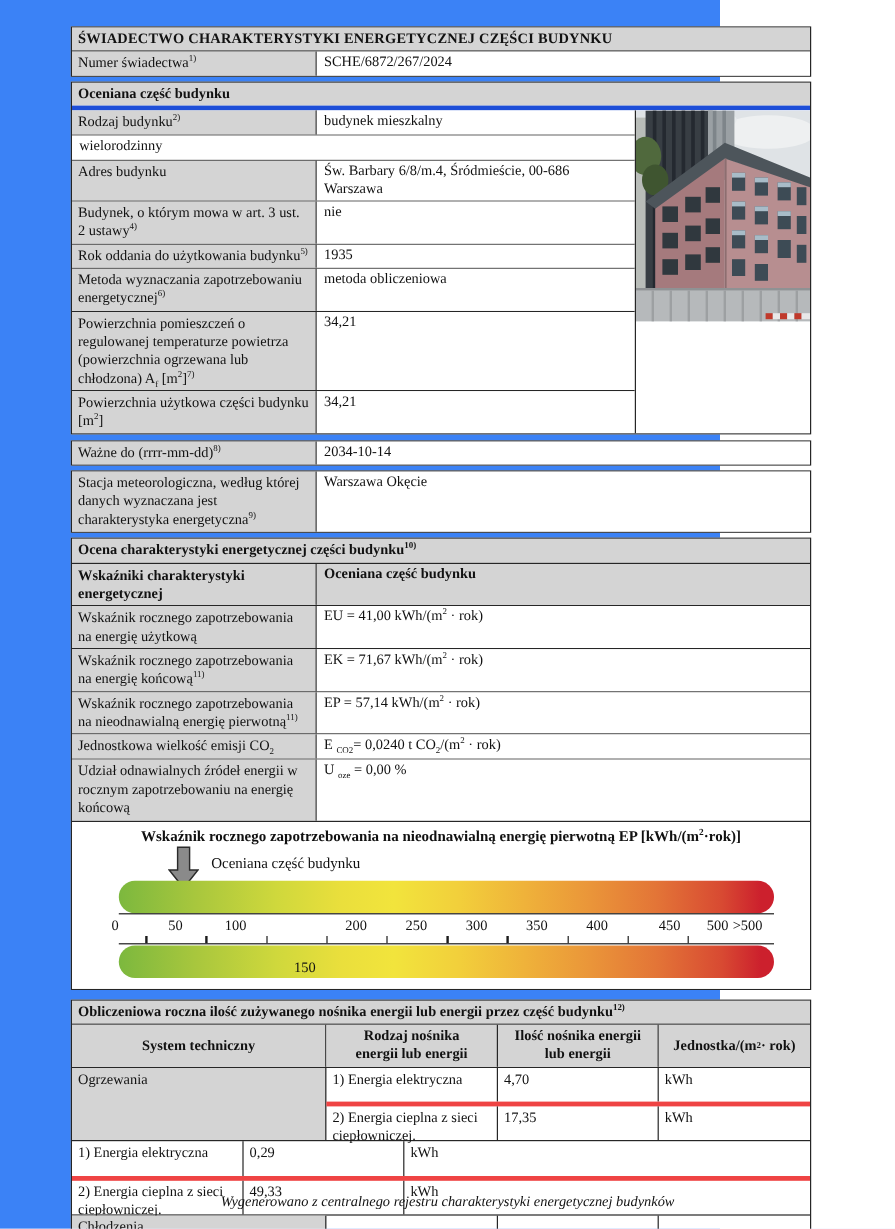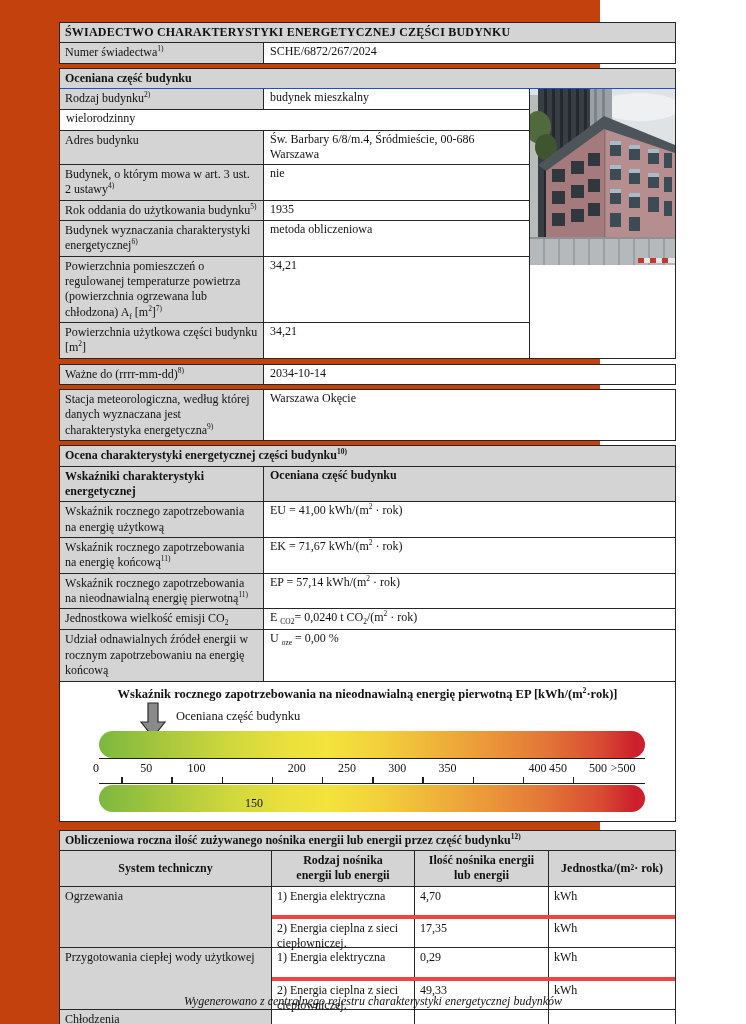--- a/index.html
+++ b/index.html
@@ -2,36 +2,36 @@
 <html><head>
 <meta charset="utf-8">
 <style>
   * { box-sizing: border-box; margin: 0; padding: 0; }
   html,body { background:#ffffff; }
   body {
     width:746px; height:1024px; position:relative;
     font-family:"Liberation Serif","DejaVu Serif",serif;
     font-size:12px; color:#111; line-height:1.28;
   }
-  .page { position:absolute; left:0; top:0; width:600px; height:1024px; background:#c2410c; }
+  .page { position:absolute; left:0; top:0; width:600px; height:1024px; background:#3b82f6; }
   .content { position:absolute; left:59px; top:22px; width:617px; }
 
   .tbl { border:1.5px solid #262626; background:#fff; margin-bottom:4px; }
   .sechdr { background:#d4d4d4; font-weight:bold; padding:2px 5px; min-height:18px; }
   .titlebar { background:#d4d4d4; font-weight:bold; padding:2px 5px; min-height:18px; letter-spacing:.2px; }
   .tr { display:flex; }
   .tr + .tr, .sechdr + .tr, .titlebar + .tr { border-top:1px solid #262626; }
   .lbl { width:204px; background:#d4d4d4; padding:2px 5px; border-right:1px solid #262626; }
   .val { flex:1; padding:1px 6px; background:#fff; }
   .bold { font-weight:normal; }
   sup { font-size:0.62em; vertical-align:super; line-height:0; }
   sub { font-size:0.62em; vertical-align:sub; line-height:0; }
 
   
-  .bwrap { display:flex; border-top:1px solid #1d4ed8;justify-content:flex-end; }
+  .bwrap { display:flex; border-top:4px solid #1d4ed8;justify-content:flex-end; }
   .rowsleft { width:471px; }
   .rowsleft .tr:first-child { border-top:none; }
   .rowsleft .lbl { width:204px; }
   .photocell { width:146px; border-left:1px solid #262626; background:#fff; }
   .h20{min-height:20px}.h21{min-height:21px}.h32{min-height:32px}
   .h34{min-height:34px}.h39{min-height:39px}.h31{min-height:31px}
   .h18{min-height:18px}.h43{min-height:43px}.h24{min-height:24px}
   .h42{min-height:42px}
 
   
@@ -99,21 +99,21 @@
         </div>
         <div class="tr h32">
           <div class="lbl"><span>Budynek, o którym mowa w art. 3 ust. 2 ustawy</span><sup>4)</sup></div>
           <div class="val">nie</div>
         </div>
         <div class="tr h20">
           <div class="lbl"><span>Rok oddania do użytkowania budynku</span><sup>5)</sup></div>
           <div class="val">1935</div>
         </div>
         <div class="tr h34">
-          <div class="lbl"><span>Budynek wyznaczania charakterystyki energetycznej</span><sup>6)</sup></div>
+          <div class="lbl"><span>Metoda wyznaczania zapotrzebowaniu energetycznej</span><sup>6)</sup></div>
           <div class="val">metoda obliczeniowa</div>
         </div>
         <div class="tr h39">
           <div class="lbl"><span>Powierzchnia pomieszczeń o regulowanej temperaturze powietrza (powierzchnia ogrzewana lub chłodzona) A</span><sub>f</sub><span> [m</span><sup>2</sup><span>]</span><sup>7)</sup></div>
           <div class="val">34,21</div>
         </div>
         <div class="tr h31">
           <div class="lbl"><span>Powierzchnia użytkowa części budynku [m</span><sup>2</sup><span>]</span></div>
           <div class="val">34,21</div>
         </div>
@@ -255,21 +255,21 @@
       <div class="axisline l2"></div>
       <div class="bar barbot" id="barbot" style="background: linear-gradient(to right, rgb(124, 184, 62) 0%, rgb(169, 199, 61) 12%, rgb(207, 216, 60) 24%, rgb(234, 223, 60) 34%, rgb(242, 228, 60) 42%, rgb(242, 207, 59) 52%, rgb(239, 178, 58) 62%, rgb(234, 149, 57) 72%, rgb(227, 117, 55) 82%, rgb(216, 74, 50) 92%, rgb(204, 32, 45) 98%);"></div>
     <span class="ticklabel" style="left: 36px;">0</span>
           <span class="ticklabel" style="left: 86.2px;">50</span>
           <span class="ticklabel" style="left: 136.4px;">100</span>
           <span class="ticklabel" style="left: 194px; margin-top: 35px;">150</span>
           <span class="ticklabel" style="left: 236.8px; text-align: center;">200</span>
           <span class="ticklabel" style="left: 287px;">250</span>
           <span class="ticklabel" style="left: 337.2px;">300</span>
           <span class="ticklabel" style="left: 387.4px;">350</span>
-          <span class="ticklabel" style="left: 437.6px; margin-left: 40px;">400</span>
+          <span class="ticklabel" style="left: 437.6px;">400</span>
           <span class="ticklabel" style="left: 498px;">450</span>
           <span class="ticklabel" style="left: 538px;">500</span>
           <span class="ticklabel" style="left: 563px;">&gt;500</span>
           <span class="tick" style="left: 61.1px;"></span>
           <span class="tick" style="left: 111.3px;"></span>
           <span class="tick" style="left: 161.5px;"></span>
           <span class="tick" style="left: 211.7px;"></span>
           <span class="tick" style="left: 261.9px;"></span>
           <span class="tick" style="left: 312.1px;"></span>
           <span class="tick" style="left: 362.3px;"></span>
@@ -300,21 +300,20 @@
         </div>
         <div class="grow gh30">
           <div class="c2">2) Energia cieplna z sieci ciepłowniczej.</div>
           <div class="c3">17,35</div>
           <div class="c4">kWh</div>
         </div>
       </div>
     </div>
 
     <div class="tr">
-      <div class="c1 syscell"><span>Przygotowania ciepłej wody użytkowej</span></div>
       <div class="gright">
         <div class="grow gh22">
           <div class="c2">1) Energia elektryczna</div>
           <div class="c3">0,29</div>
           <div class="c4">kWh</div>
         </div>
         <div class="grow gh30">
           <div class="c2">2) Energia cieplna z sieci ciepłowniczej.</div>
           <div class="c3">49,33</div>
           <div class="c4">kWh</div>

